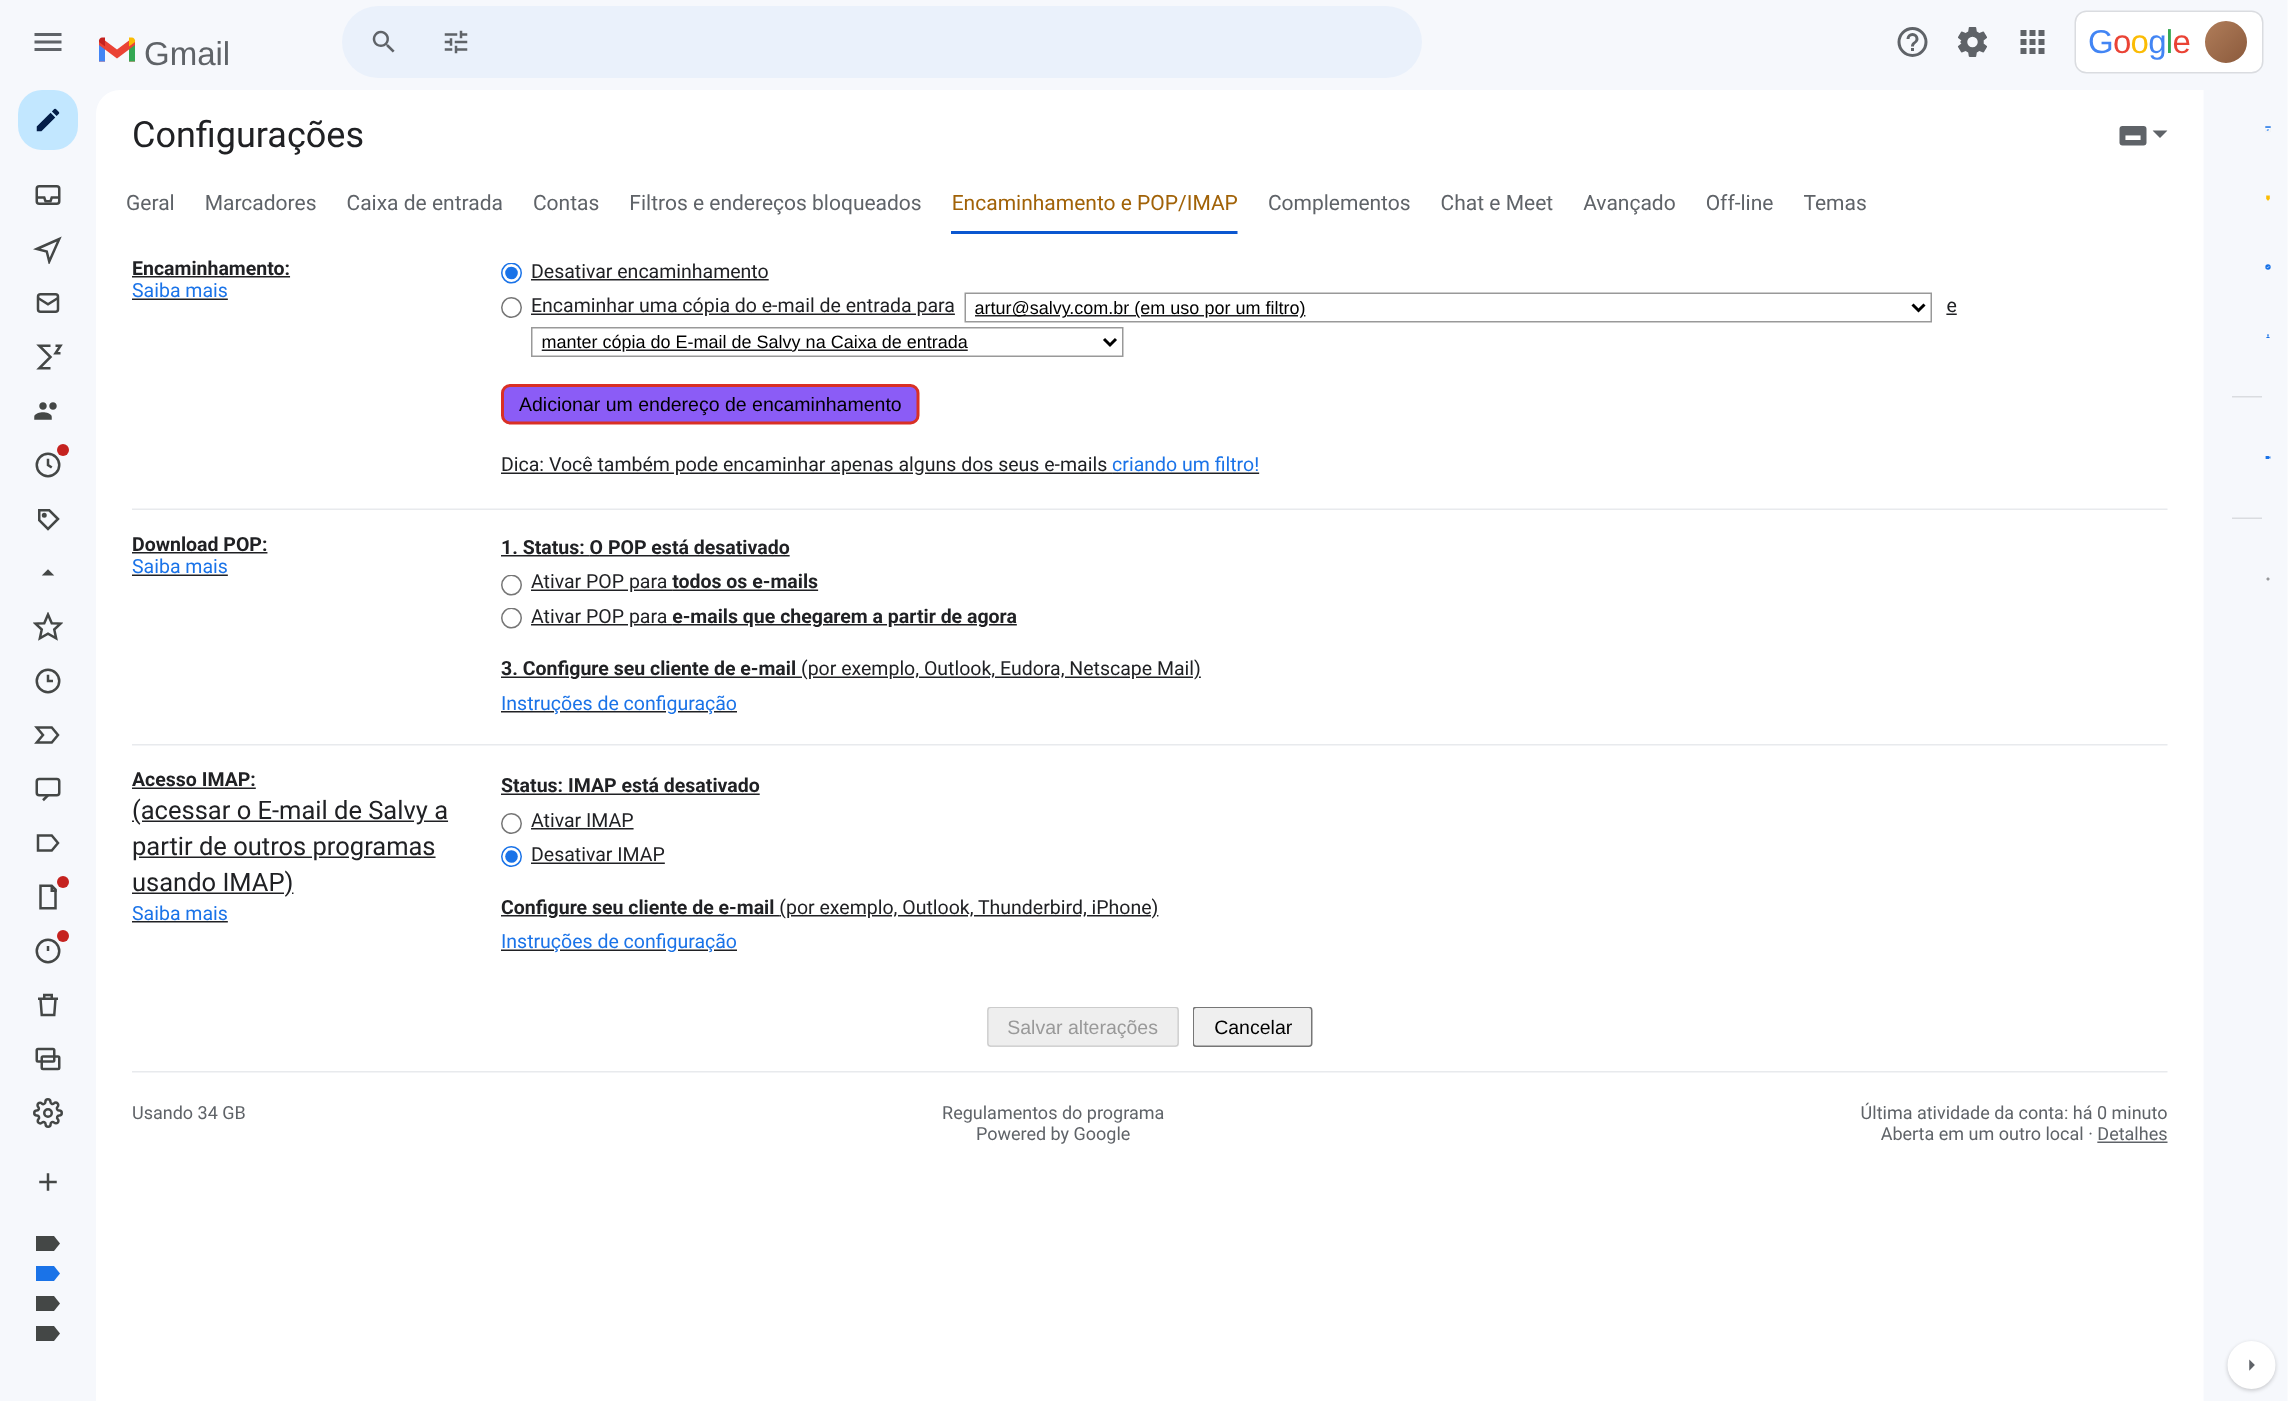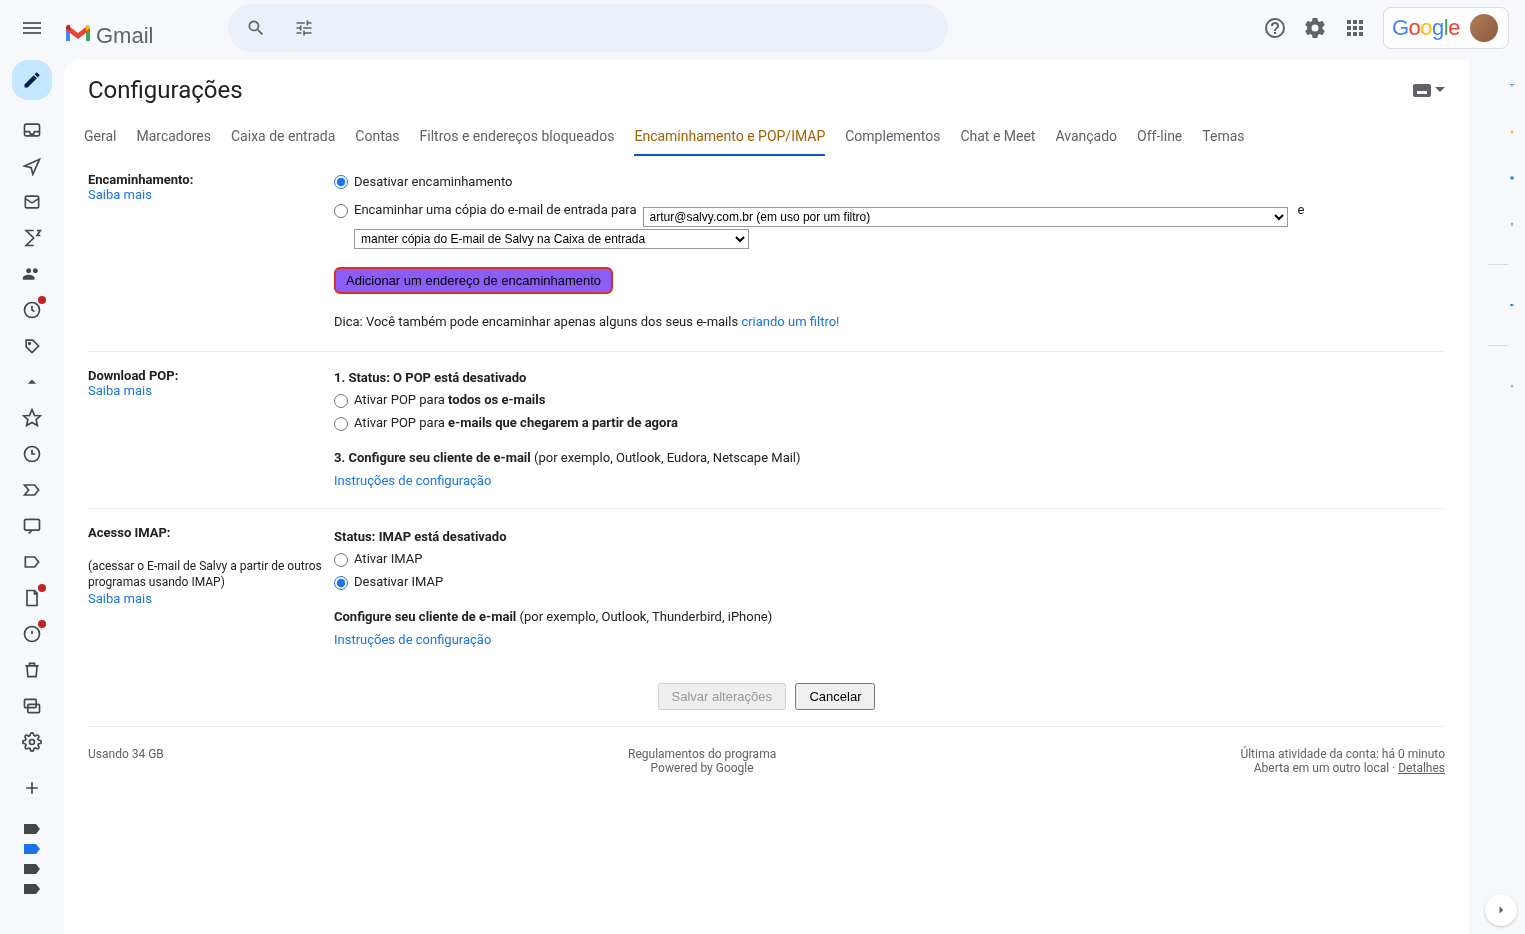--- a/index.html
+++ b/index.html
@@ -59,32 +59,32 @@
     .settings-top { display: flex; align-items: center; justify-content: space-between; padding: 16px 24px 8px 24px; }
     .settings-title { font-size: 24px; color: #202124; font-family: 'Google Sans', Roboto, Arial; }
     .input-ind { display: flex; align-items: center; gap: 4px; font-size: 11px; color: #5f6368; }
     .input-box { background: #5f6368; color: #fff; padding: 1px 4px; border-radius: 2px; font-size: 10px; }
     
     .tabs { display: flex; border-bottom: none; padding: 0 20px; gap: 20px; margin-top: 6px; }
     .tab { padding: 10px 0; color: #5f6368; cursor: pointer; font-size: 14px; white-space: nowrap; }
     .tab.active { color: #a16207; border-bottom: 2px solid #0b57d0; }
     
     .content { flex: 1; overflow-y: auto; padding: 0 24px; }
-    .section { display: flex; border-bottom: 1px solid #e8eaed; padding: 16px 0; font-size: 13px; }
+    .section { display: flex; border-bottom: 1px solid #e8eaed; padding: 16px 0; font-size: 13px; text-decoration: underline; }
     .section.no-border { border-bottom: none; }
     .sec-label { width: 246px; padding-right: 10px; }
     .sec-label .lbl-title { font-weight: 700; color: #202124; }
-    .sec-label .lbl-sub { color: #202124; font-size: 12px; line-height: 1.4; margin-top: 18px; }
+    .sec-label .lbl-sub { color: #202124; font-size: 17px; line-height: 1.4; margin-top: 2px; }
     .sec-body { flex: 1; color: #202124; line-height: 1.6; }
     .link { color: #1a73e8; cursor: pointer; }
     .radio-row { display: flex; align-items: center; gap: 6px; margin-bottom: 2px; flex-wrap: wrap; }
     input[type=radio] { accent-color: #1a73e8; margin: 0; width: 14px; height: 14px; }
     select { font-size: 12px; padding: 1px 2px; background: #fff; border: 1px solid #999; font-family: Arial; }
     select[disabled] { color: #999; background: #f5f5f5; }
-    .select-long { width: 645px; max-width: 100%; margin-top: 12px; }
+    .select-long { width: 645px; max-width: 100%; }
     .select-med { width: 395px; }
     .select-disabled { width: 395px; }
     .add-fwd-btn {
       border: 2px solid #d93025;
       border-radius: 6px;
       padding: 4px 10px;
       background: #8b5cf6;
       font-size: 13px;
       cursor: pointer;
       font-family: Arial;

